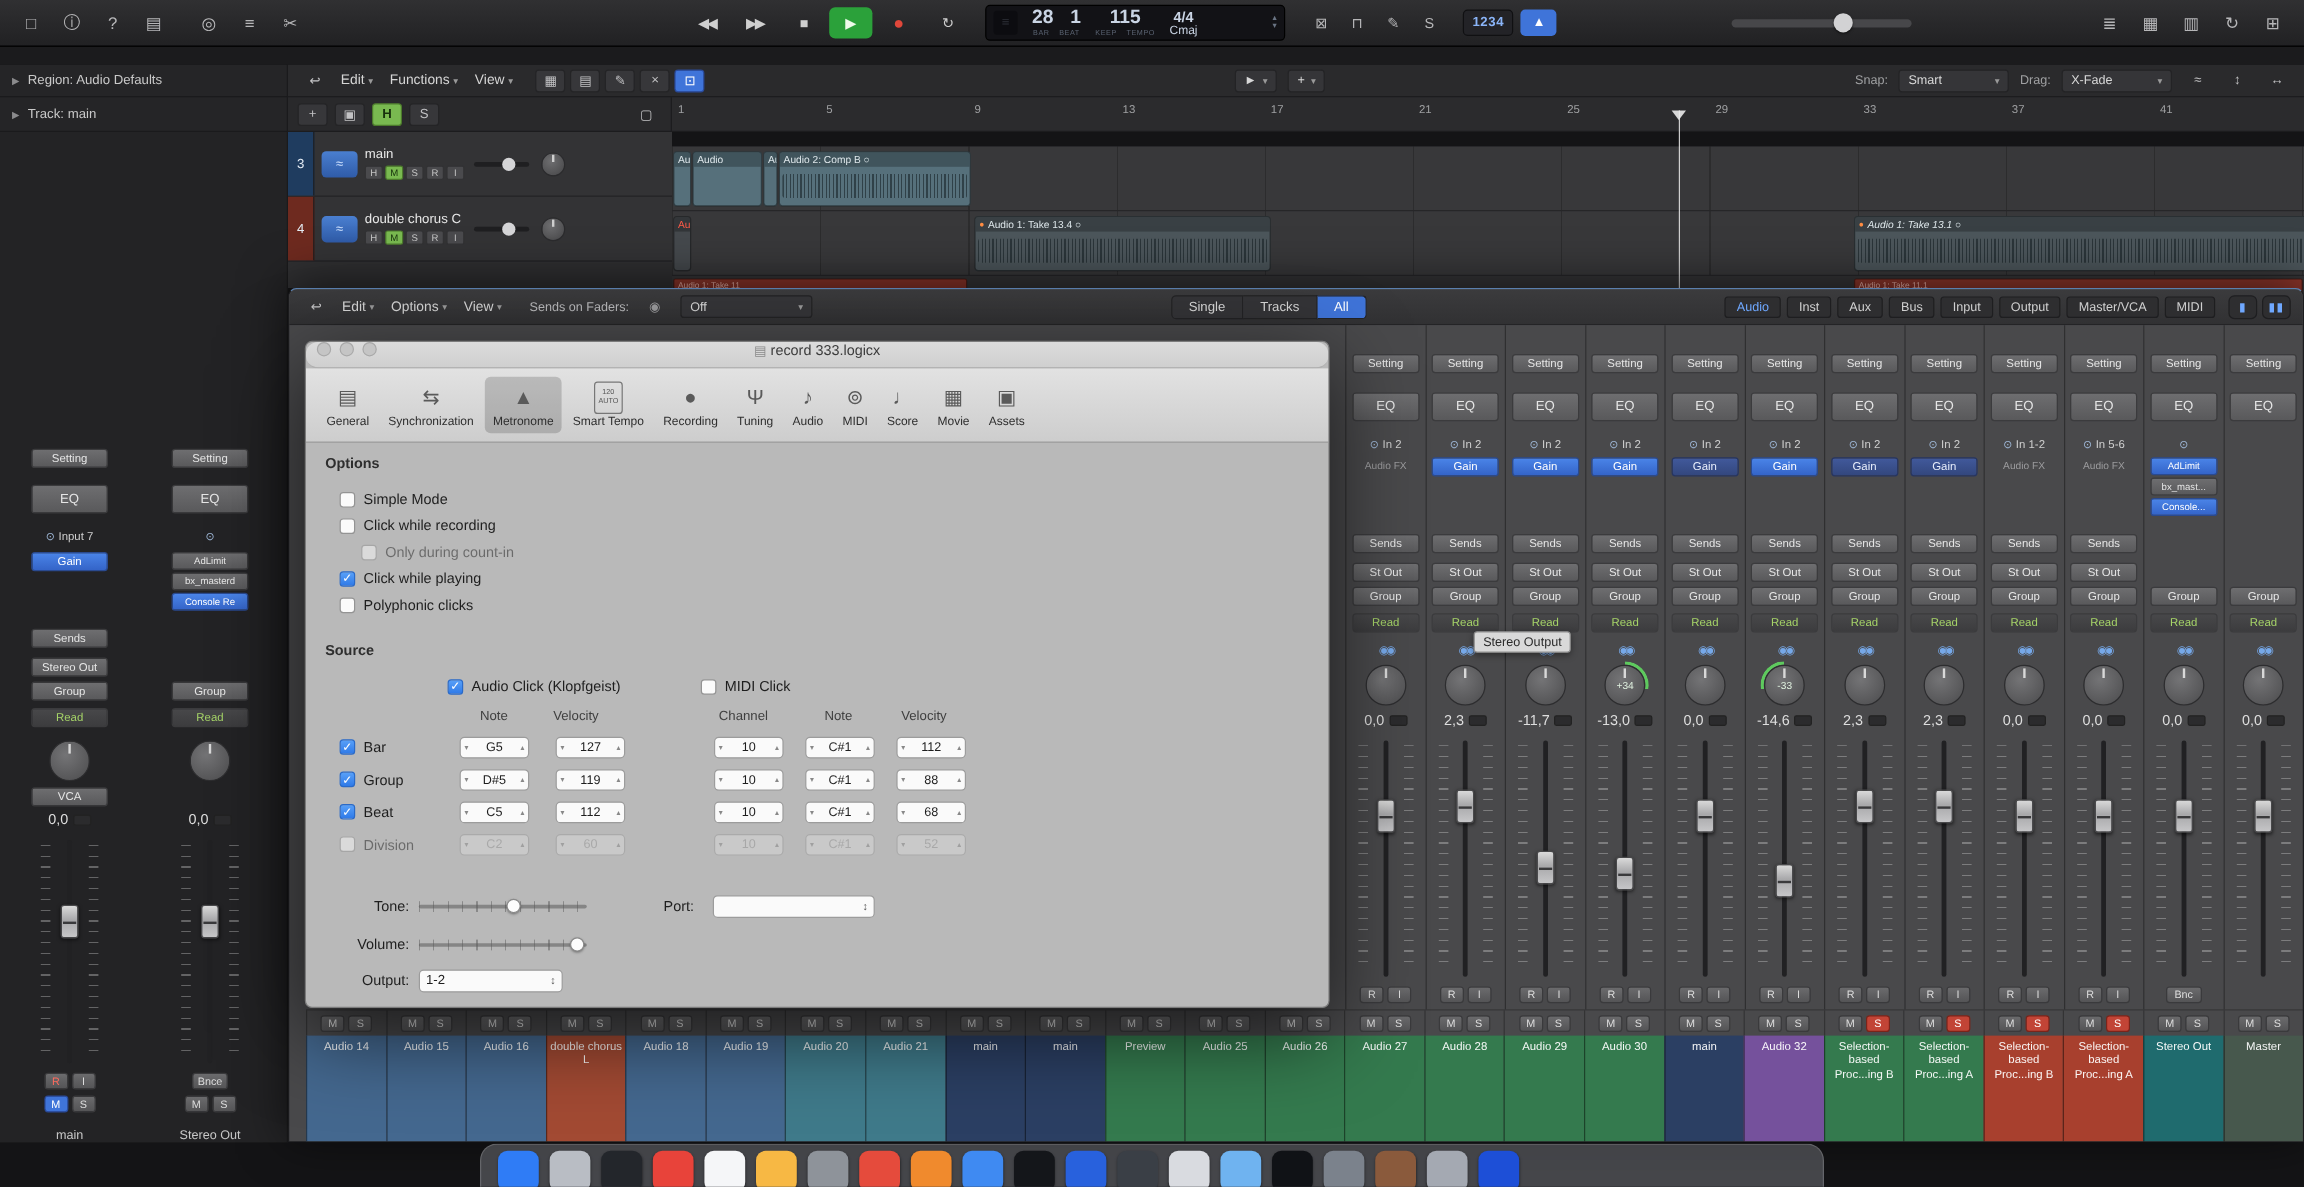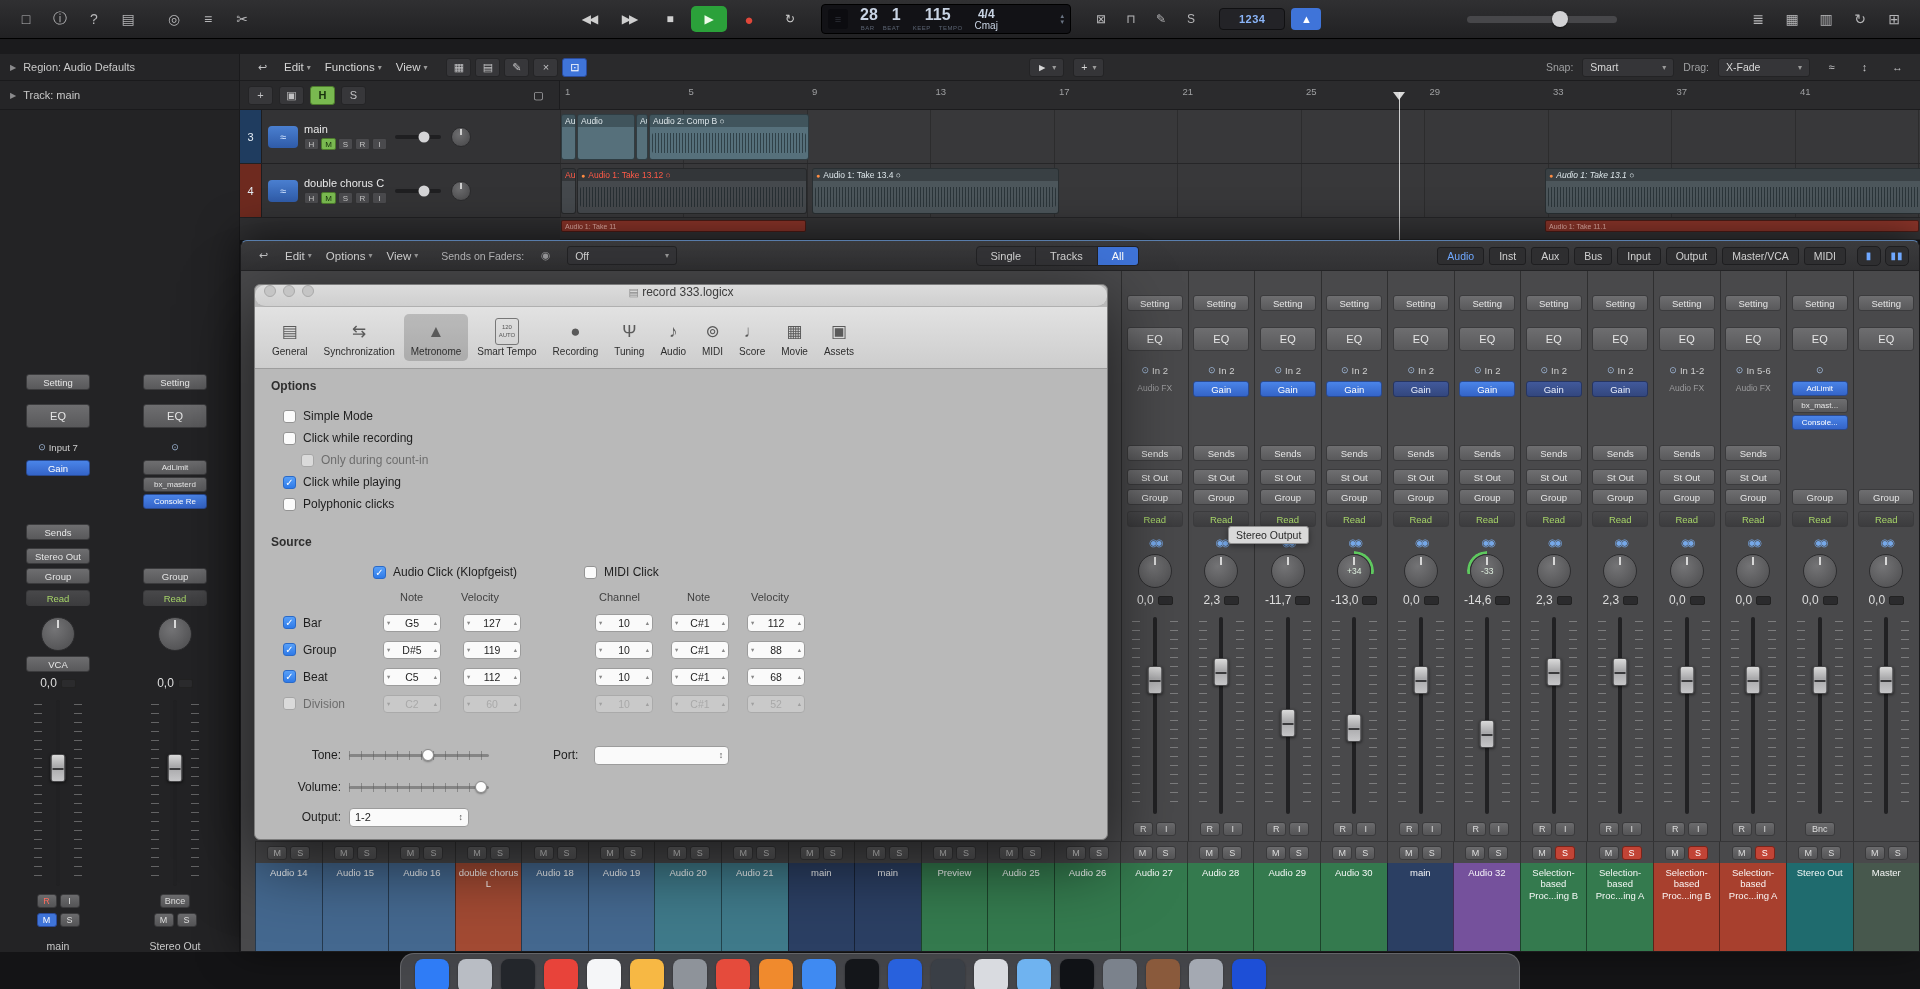--- a/index.html
+++ b/index.html
@@ -20,21 +20,21 @@
 #lcd{margin-left:14px;width:250px;height:30px;background:#121216;border:1px solid #000;border-radius:4px;display:flex;align-items:center;padding:0 6px;gap:12px;}
 .lcd-dim{width:20px;height:20px;background:#0c0c10;border-radius:3px;color:#2e3039;font-size:11px;display:flex;align-items:center;justify-content:center;}
 .lcd-block{display:flex;flex-direction:column;align-items:center;line-height:1;}
 .lcd-nums{display:flex;gap:14px;}
 .lcd-num{color:#c9d4e4;font-size:16px;font-weight:bold;}
 .lcd-lbls{display:flex;gap:8px;margin-top:2px;}
 .lcd-lbls span{color:#5a6372;font-size:6px;letter-spacing:.5px;}
 .lcd-key{color:#c9d4e4;font-size:10px;margin-top:1px;}
 .lcd-chev{display:flex;flex-direction:column;color:#6a7484;font-size:7px;line-height:.9;margin-left:auto;}
 #cb-modes{margin-left:16px;}
-#countin{margin-left:14px;height:22px;padding:0 19px;border-radius:4px;background:#232327;border:1px solid #101012;color:#8ab4f8;font-size:11px;font-weight:bold;display:flex;align-items:center;letter-spacing:.5px;}
+#countin{margin-left:14px;height:22px;padding:0 7px;border-radius:4px;background:#232327;border:1px solid #101012;color:#8ab4f8;font-size:11px;font-weight:bold;display:flex;align-items:center;letter-spacing:.5px;}
 #metrobtn{margin-left:6px;width:30px;height:22px;border-radius:4px;background:#3f74d9;color:#fff;font-size:11px;display:flex;align-items:center;justify-content:center;}
 #cbvol{margin-left:146px;width:150px;height:7px;background:#47474a;border-radius:4px;position:relative;}
 #cbvol .vthumb{position:absolute;top:50%;left:62%;width:16px;height:16px;border-radius:50%;background:#d2d2d4;transform:translate(-50%,-50%);box-shadow:0 1px 2px rgba(0,0,0,.6);}
 #cb-right{margin-left:auto;}
 #gapbar{position:absolute;left:0;top:39px;right:0;height:15px;background:#1b1b1d;}
 
 
 .lp-row{position:absolute;left:0;width:240px;background:#252527;border-bottom:1px solid #1a1a1c;border-right:1px solid #1a1a1c;display:flex;align-items:center;gap:7px;padding-left:10px;font-size:11px;color:#c9c9c9;}
 .disc{color:#8b8b8d;font-size:8px;}
 #toolbar{position:absolute;left:240px;top:54px;right:0;height:27px;background:#2a2a2c;border-bottom:1px solid #1c1c1e;display:flex;align-items:center;gap:9px;padding:0 10px;}
@@ -57,21 +57,21 @@
 .ticon{width:30px;height:22px;border-radius:4px;background:linear-gradient(#4a7fd0,#2f5ba8);color:#cfe2ff;font-size:11px;display:flex;align-items:center;justify-content:center;}
 .tmeta{display:flex;flex-direction:column;gap:3px;}
 .tname{font-size:11px;color:#e8e8e8;white-space:nowrap;}
 .tbtns{display:flex;gap:2px;}
 .tbtn{width:15px;height:12px;border-radius:2px;background:#4a4a4d;border:1px solid #323234;color:#c5c5c5;font-size:8px;display:flex;align-items:center;justify-content:center;}
 .tbtn-m{background:#79b950;border-color:#4c7a2c;color:#17300d;}
 .tslider{width:46px;height:4px;background:#1f1f21;border-radius:2px;position:relative;margin-left:2px;}
 .tsthumb{position:absolute;top:50%;left:62%;width:11px;height:11px;border-radius:50%;background:#d5d5d7;transform:translate(-50%,-50%);}
 .tknob{width:20px;height:20px;border-radius:50%;background:radial-gradient(circle at 40% 35%,#6e6e70,#454547);border:1px solid #2b2b2d;margin-left:4px;position:relative;}
 .tknob::after{content:"";position:absolute;left:50%;top:1px;width:2px;height:6px;background:#cfcfcf;transform:translateX(-50%);}
-#lanes{position:absolute;left:560px;top:110px;right:0;height:130px;background:#38383a;}
+#lanes{position:absolute;left:560px;top:122px;right:0;height:130px;background:#38383a;}
 #lanes::before{content:"";position:absolute;inset:0;background:repeating-linear-gradient(to right,rgba(0,0,0,.22) 0 1px,transparent 1px 123.5px);}
 .lane{position:absolute;left:0;right:0;height:54px;border-bottom:1px solid #262628;}
 .region{position:absolute;border-radius:3px;border:1px solid rgba(0,0,0,.45);background:#56707b;overflow:hidden;}
 .reg-name{height:12px;background:rgba(0,0,0,.25);font-size:8.5px;color:#dde6ea;padding:1px 3px;white-space:nowrap;display:flex;align-items:center;gap:3px;}
 .reg-dot{color:#ff8c42;font-size:7px;}
 .reg-alert{background:#45494d;}
 .reg-alert .reg-name{color:#ff5a47;}
 .reg-gray{background:#4c565b;}
 .reg-wave{position:absolute;left:2px;right:2px;top:18px;bottom:6px;background:repeating-linear-gradient(90deg,rgba(16,26,30,.55) 0 1px,transparent 1px 3px);border-radius:2px;}
 .reg5{background:#8c352a;border-radius:2px;}
@@ -406,27 +406,20 @@
         <div class="reg-name">
           <span>Audio 2: Comp B  ○</span>
         </div>
         <div class="reg-wave"></div>
       </div>
       <div class="region  reg-alert" style="left: 1px; width: 15px; top: 58px; height: 46px;">
         <div class="reg-name">
           <span>Au</span>
         </div>
       </div>
-      <div class="region  reg-alert" style="left: 17px; width: 230px; top: 58px; height: 46px;">
-        <div class="reg-name">
-          <span class="reg-dot">●</span>
-          <span>Audio 1: Take 13.12  ○</span>
-        </div>
-        <div class="reg-wave"></div>
-      </div>
       <div class="region  reg-gray" style="left: 252px; width: 247px; top: 58px; height: 46px;">
         <div class="reg-name">
           <span class="reg-dot">●</span>
           <span>Audio 1: Take 13.4  ○</span>
         </div>
         <div class="reg-wave"></div>
       </div>
       <div class="region  reg-gray" style="left: 985px; width: 426px; top: 58px; height: 46px; font-style: italic;">
         <div class="reg-name">
           <span class="reg-dot">●</span>

